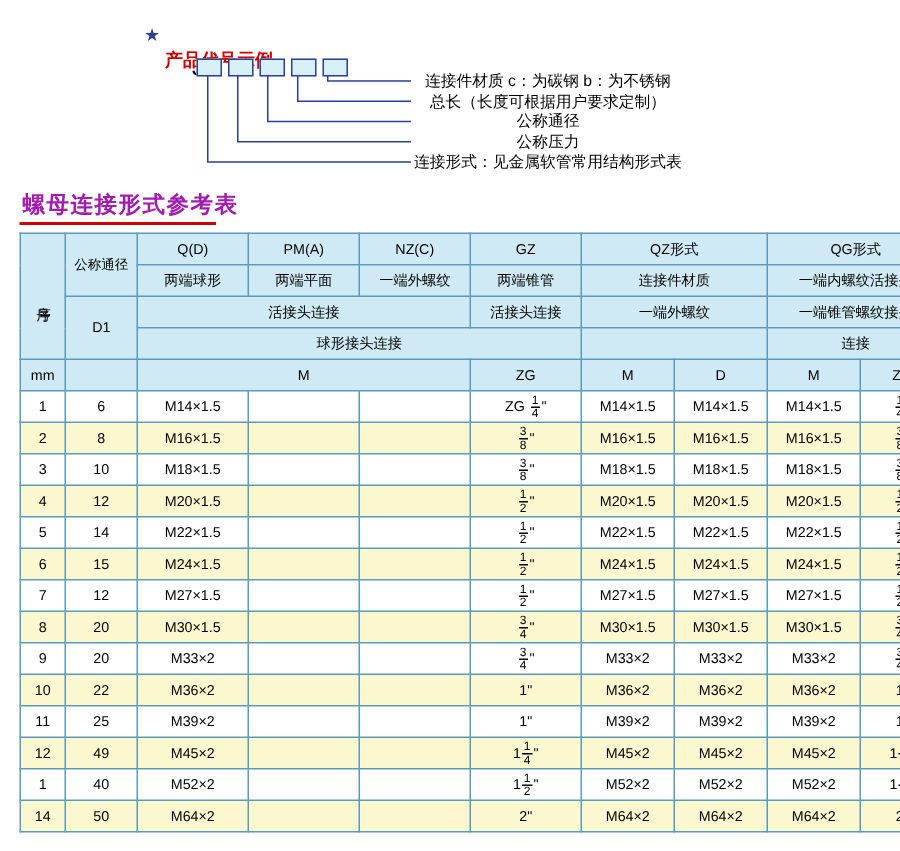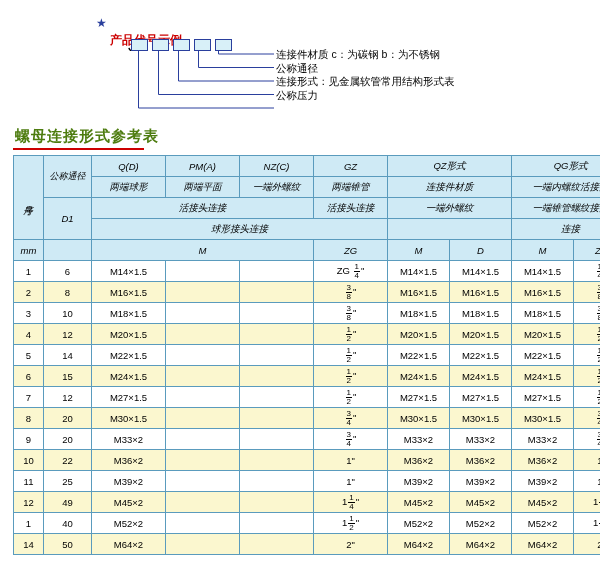--- a/index.html
+++ b/index.html
@@ -68,30 +68,31 @@
   .legend-items {
     position: absolute;
     left: 276px;
     top: 48px;
     font-size: 10.5px;
     line-height: 13.6px;
     color: #000;
   }
   .legend-items div {
     white-space: nowrap;
+    text-align: center;
   }
 
   
   .section-title {
     position: absolute;
     left: 15px;
     top: 127px;
     font-size: 15px;
     font-weight: bold;
-    color: #4d7c0f;
+    color: #a21caf;
     letter-spacing: 1px;
   }
   .section-title-underline {
     position: absolute;
     left: 13px;
     top: 148px;
     width: 131px;
     height: 2px;
     background: #cc0000;
   }
@@ -113,21 +114,20 @@
     border: 1px solid #5a9bbd;
     text-align: center;
     vertical-align: middle;
     padding: 0;
     height: 20px;
     font-weight: normal;
     color: #000;
   }
   thead td {
     background: #cfeaf5;
-    font-style: italic;
   }
   .hdr-blue {
     background: #cfeaf5 !important;
   }
   .row-white td {
     background: #ffffff;
   }
   .row-yellow td {
     background: #fbf7cf;
   }
@@ -218,23 +218,24 @@
       <path d="M178.5,50 L178.5,81 L274,81"></path>
 
       <path d="M158.5,50 L158.5,94.5 L274,94.5"></path>
 
       <path d="M138.5,50 L138.5,108 L274,108"></path>
     </g>
   </svg>
 
   <div class="legend-items">
     <div>连接件材质  c：为碳钢  b：为不锈钢</div>
+    <div>总长（长度可根据用户要求定制）</div>
     <div>公称通径</div>
+    <div>公称压力</div>
     <div>连接形式：见金属软管常用结构形式表</div>
-    <div>公称压力</div>
   </div>
 </div>
 
 <div class="section-title">螺母连接形式参考表</div>
 <div class="section-title-underline"></div>
 
 <div class="tbl-wrap">
   <table class="main">
     <colgroup>
       <col class="seq-col">

